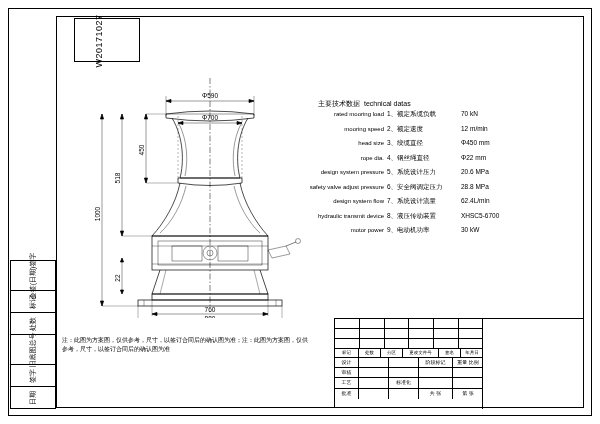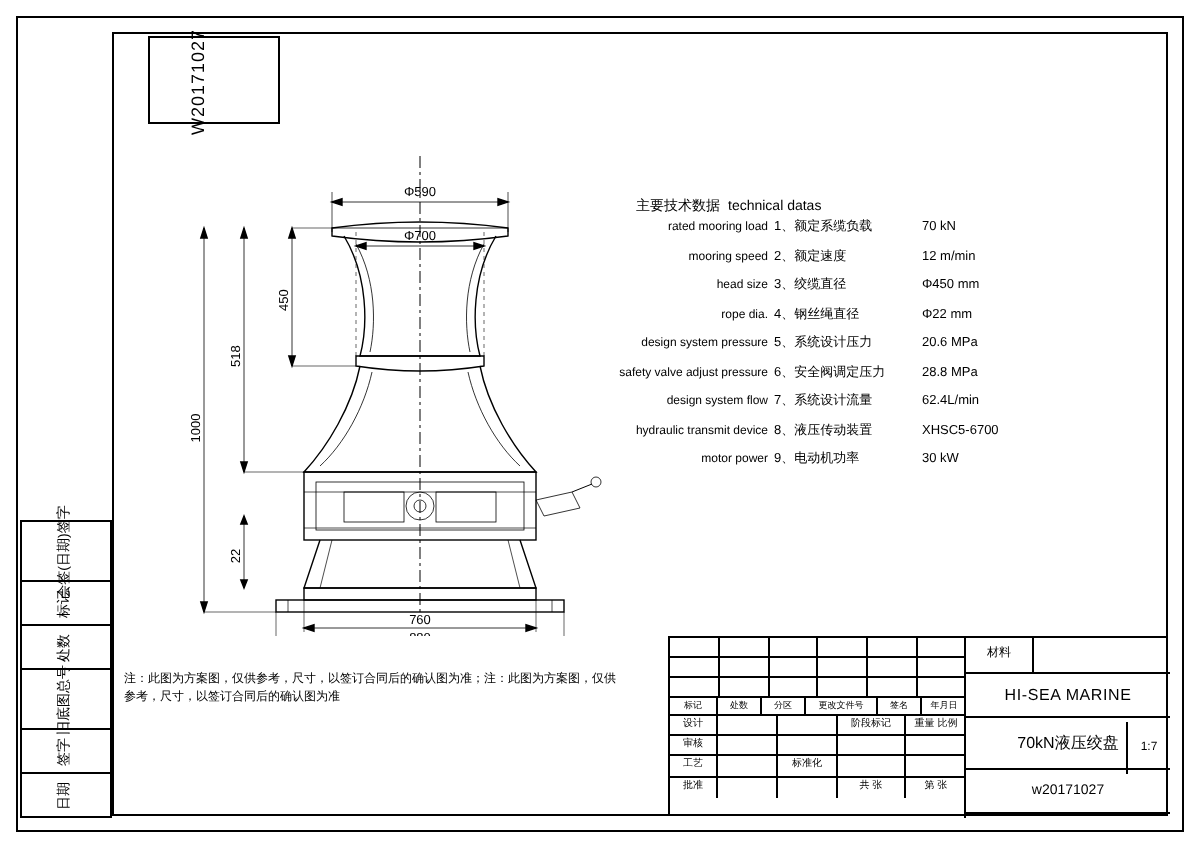--- a/index.html
+++ b/index.html
@@ -501,25 +501,15 @@
         <div class="sign-row">
           <div class="c c1">批准</div>
           <div class="c c2"></div>
           <div class="c c3"></div>
           <div class="c c4">共 张</div>
           <div class="c c5">第 张</div>
         </div>
       </div>
     </div>
 
-    <div class="tb-right">
-      <div class="tr-row tr-mat">
-        <div class="m1">材料</div>
-        <div class="m2"></div>
-      </div>
-      <div class="tr-row tr-brand">HI-SEA MARINE</div>
-      <div class="tr-row tr-name">70kN液压绞盘</div>
-      <div class="tr-row tr-code">w20171027</div>
-      <div class="scale-box">1:7</div>
-    </div>
   </div>
 
 </div>
 
 </body></html>

